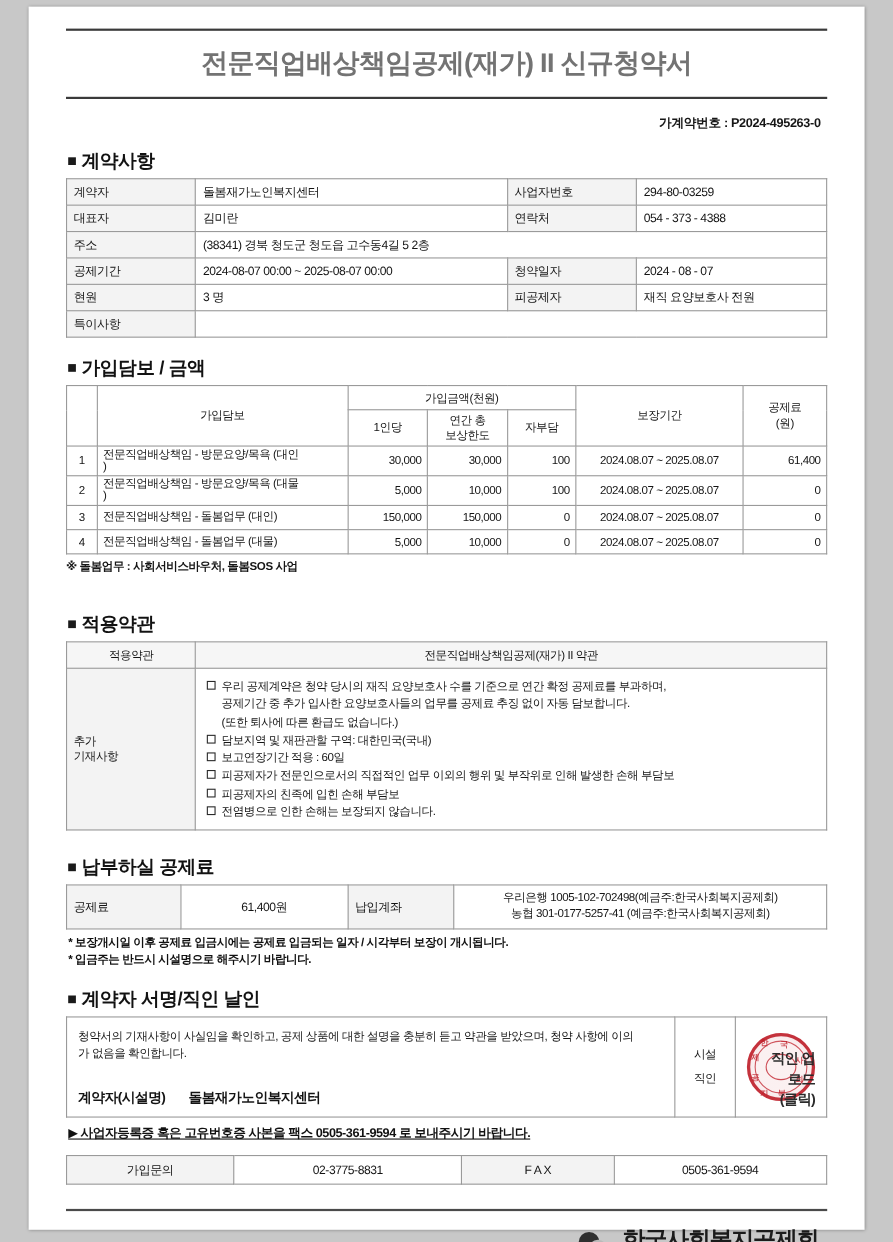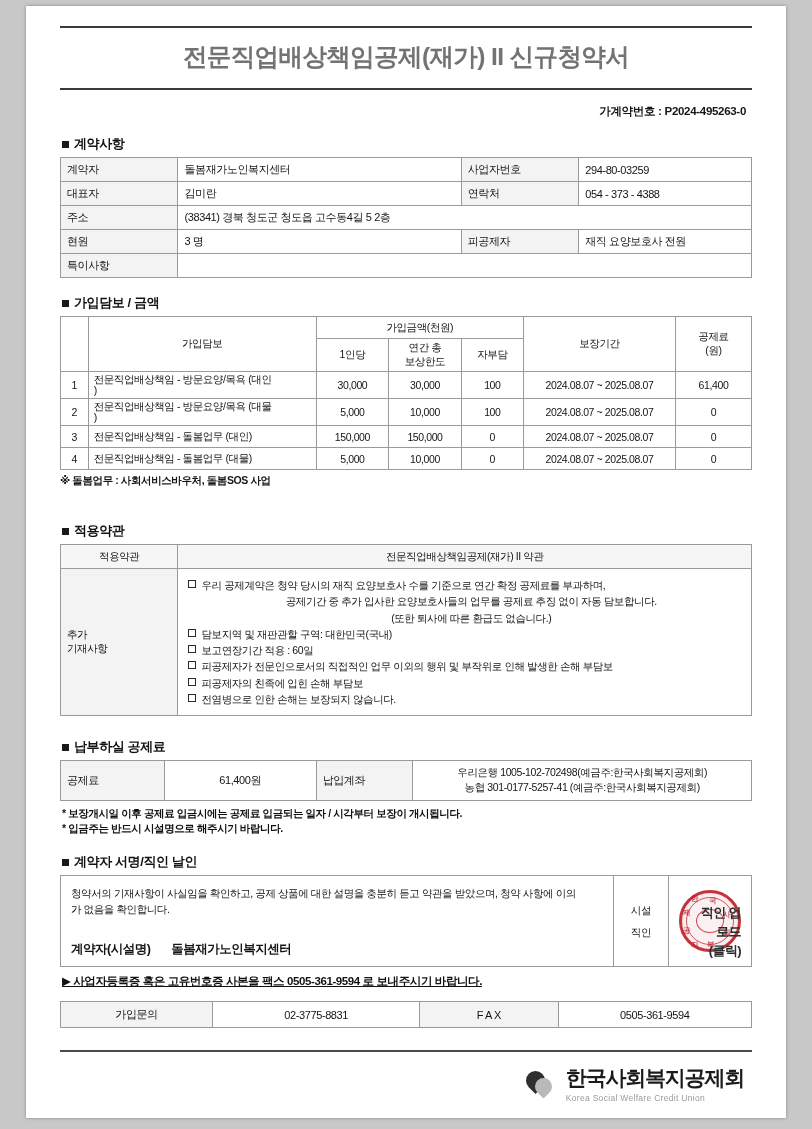--- a/index.html
+++ b/index.html
@@ -40,21 +40,21 @@
     text-align: right;
     font-size: 11.5px;
     font-weight: bold;
     color: #161616;
     padding: 14px 6px 0 0;
     letter-spacing: -0.3px;
   }
 
   
   .sec-head {
-    font-size: 13px;
+    font-size: 17px;
     font-weight: bold;
     color: #121212;
     letter-spacing: -0.4px;
     margin: 16px 0 4px 2px;
     display: flex;
     align-items: center;
     gap: 5px;
   }
   .sq { width: 7px; height: 7px; background: #1a1a1a; display: inline-block; }
 
@@ -69,38 +69,38 @@
     font-weight: normal;
     vertical-align: middle;
     height: 24px;
   }
   .lbl { background: #f3f3f3; font-weight: normal; }
   .val { text-align: left; }
 
   
   .cov td, .cov th { height: 22px; padding: 2px 5px; font-size: 10.5px; }
   .cov .ctr { text-align: center; }
-  .cov .num { text-align: center; }
+  .cov .num { text-align: right; }
   .cov .idx { text-align: center; }
   .cov .nm { text-align: left; line-height: 1.05; }
   .cov-note {
     font-size: 10.5px; font-weight: bold; color: #161616;
     margin-top: 4px; letter-spacing: -0.4px;
   }
 
   
   .terms td { font-size: 10.5px; }
   .terms .thead { text-align: center; background: #f6f6f6; }
   .terms .body { padding: 8px 10px; line-height: 1.55; }
   .chk-line { display: flex; gap: 5px; align-items: flex-start; }
   .chkbox {
     display: inline-block; width: 8px; height: 8px;
     border: 1px solid #2a2a2a; flex: 0 0 auto; margin-top: 3px;
   }
-  .sub-line { padding-left: 13px; text-align: center; }
+  .sub-line { padding-left: 13px; }
   .note-star {
     font-size: 11.5px; font-weight: bold; color: #111;
     margin: 10px 0 0 2px; letter-spacing: -0.4px;
   }
 
   
   .pay td { height: 36px; }
   .pay .acct { line-height: 1.45; text-align: center; font-size: 10.5px; }
   .pay .amt { text-align: center; }
   .foot-notes { margin: 5px 0 0 2px; }
@@ -211,20 +211,26 @@
       </tr>
       <tr>
         <td class="lbl">대표자</td>
         <td class="val">김미란</td>
         <td class="lbl">연락처</td>
         <td class="val">054 - 373 - 4388</td>
       </tr>
       <tr>
         <td class="lbl">주소</td>
         <td class="val" colspan="3">(38341) 경북 청도군 청도읍 고수동4길 5 2층</td>
+      </tr>
+      <tr>
+        <td class="lbl">공제기간</td>
+        <td class="val">2024-08-07 00:00 ~ 2025-08-07 00:00</td>
+        <td class="lbl">청약일자</td>
+        <td class="val">2024 - 08 - 07</td>
       </tr>
       <tr>
         <td class="lbl">현원</td>
         <td class="val">3 명</td>
         <td class="lbl">피공제자</td>
         <td class="val">재직 요양보호사 전원</td>
       </tr>
       <tr>
         <td class="lbl">특이사항</td>
         <td class="val" colspan="3"></td>

